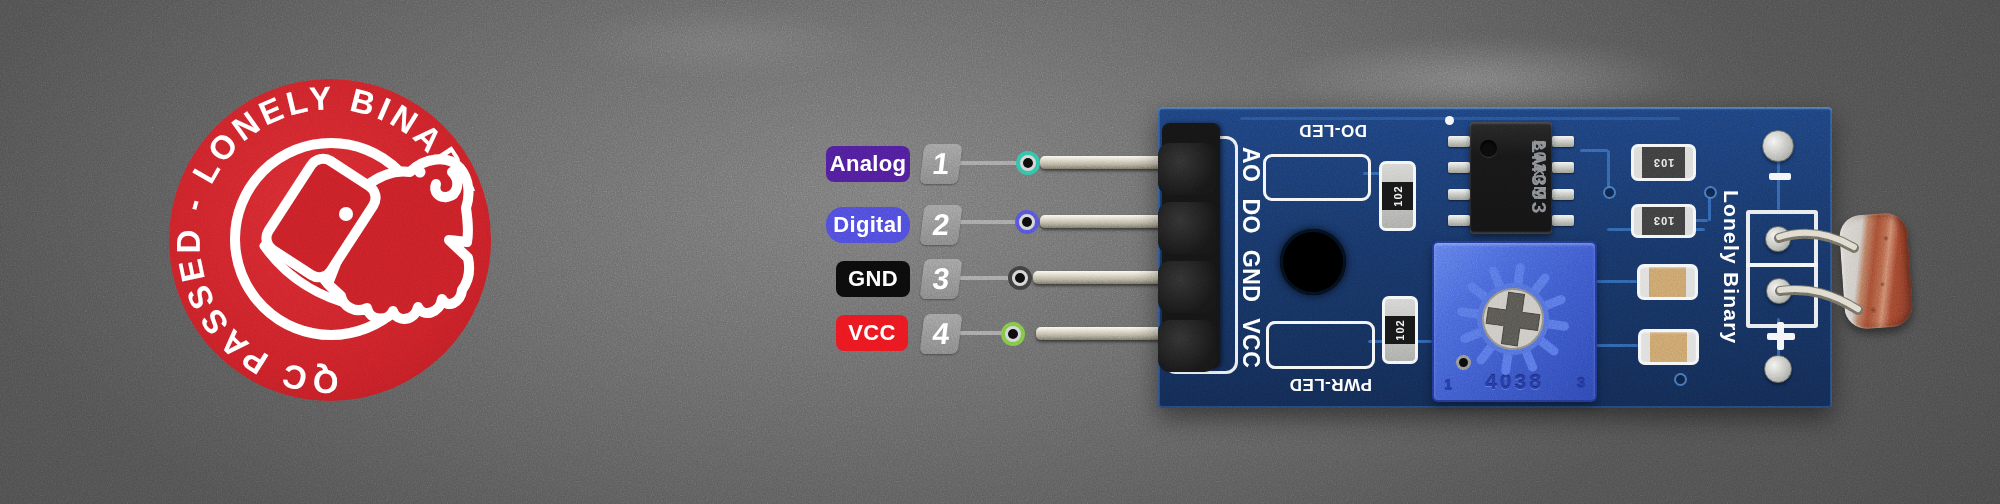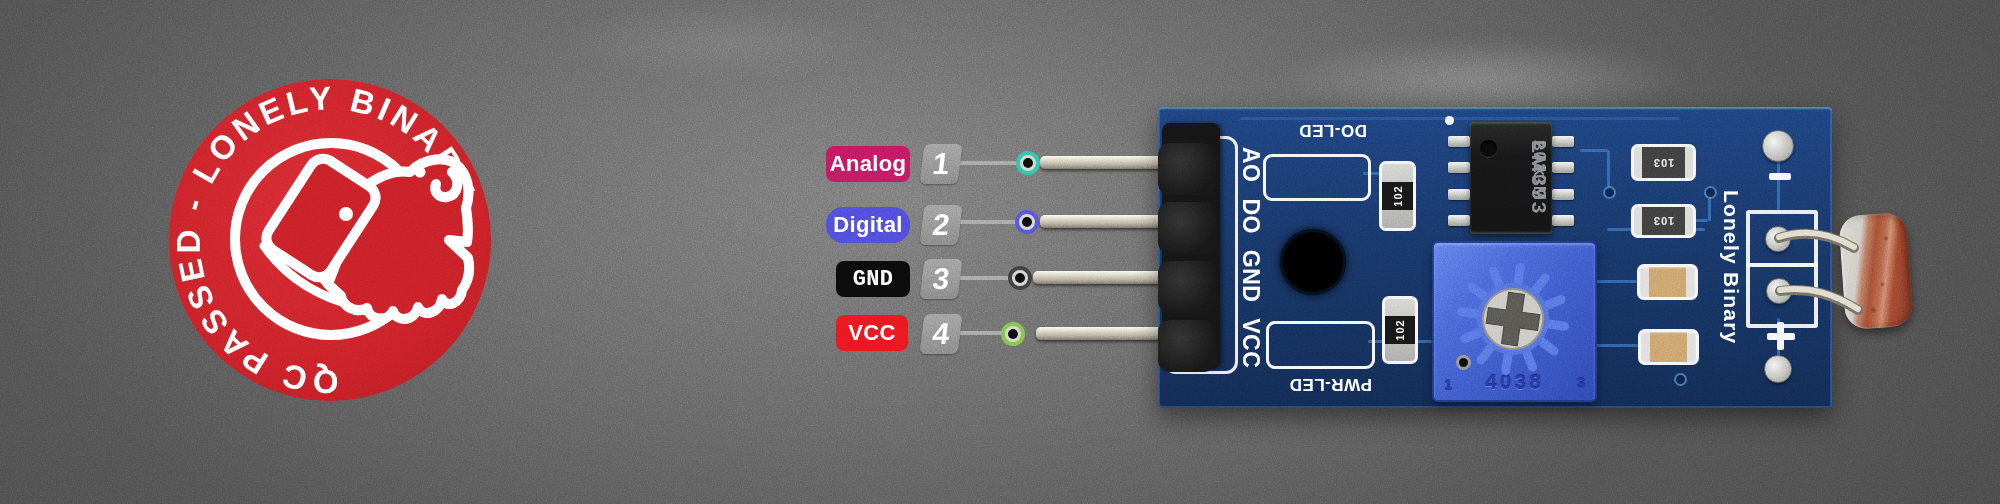--- a/index.html
+++ b/index.html
@@ -12,23 +12,23 @@
   .fluff{position:absolute;border-radius:50%;filter:blur(7px);pointer-events:none;}
   .f1{left:1270px;top:38px;width:420px;height:82px;
       background:radial-gradient(closest-side, rgba(190,190,190,.32), rgba(190,190,190,0));}
   .f2{left:560px;top:6px;width:320px;height:74px;
       background:radial-gradient(closest-side, rgba(165,165,165,.18), rgba(165,165,165,0));}
   svg.layer{position:absolute;left:0;top:0;pointer-events:none;}
 
   
   .pill{position:absolute;display:flex;align-items:center;justify-content:center;
         color:#fff;font-weight:bold;font-size:22px;border-radius:8px;letter-spacing:.3px;}
-  .pill-analog{background:#be185d;}
+  .pill-analog{background:#4c1d95;}
   .pill-digital{background:#4b49d9;border-radius:17px;}
-  .pill-gnd{background:#0b0b0b;font-family:Liberation Mono, monospace;}
+  .pill-gnd{background:#0b0b0b;}
   .pill-vcc{background:#e8161e;}
   .numtag{position:absolute;width:38px;height:40px;border-radius:6px;
           background:linear-gradient(180deg,#9c9c9c,#818181);transform:skewX(-7deg);
           display:flex;align-items:center;justify-content:center;color:#fff;
           font-weight:bold;font-size:30px;box-shadow:0 1px 2px rgba(0,0,0,.35);}
   .leader{position:absolute;height:4px;background:#a2a2a2;border-radius:2px;}
   .ringm{position:absolute;width:16px;height:16px;border:4px solid #888;border-radius:50%;
          background:#d2d2d2;}
   .ringm span{position:absolute;left:3px;top:3px;width:10px;height:10px;border-radius:50%;background:#0c0c0c;}
 

